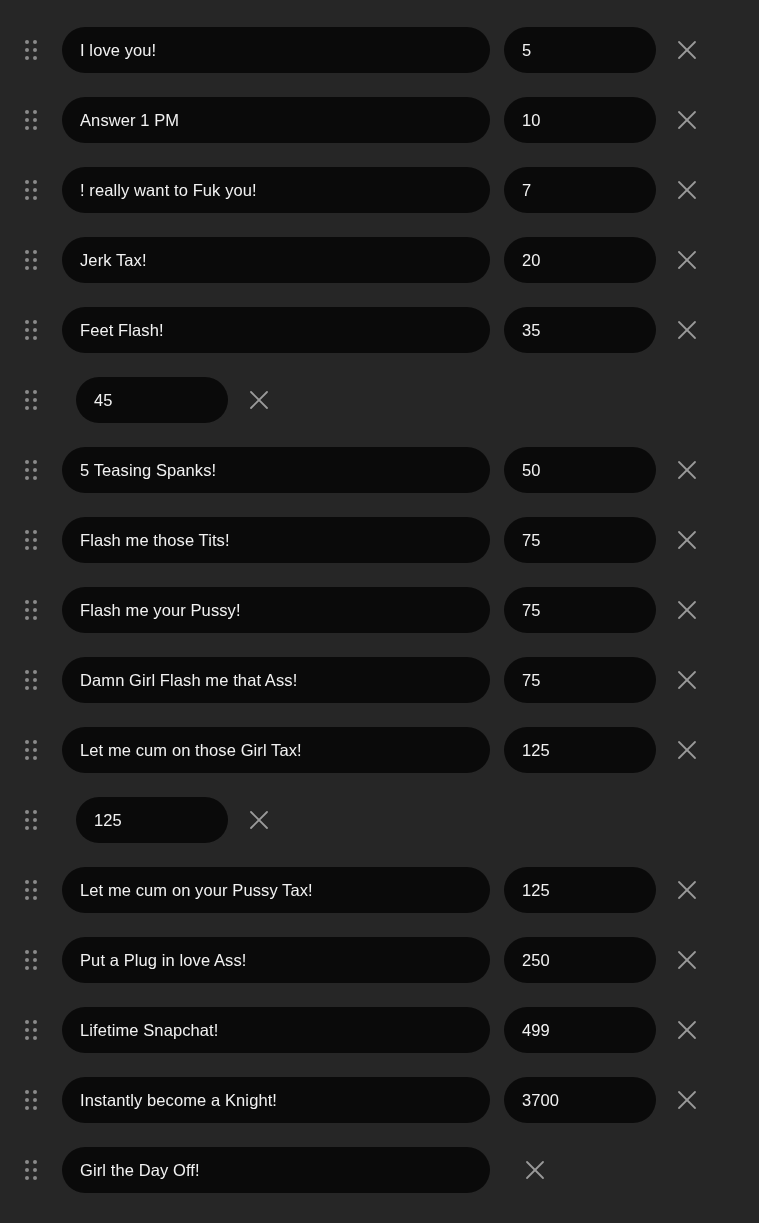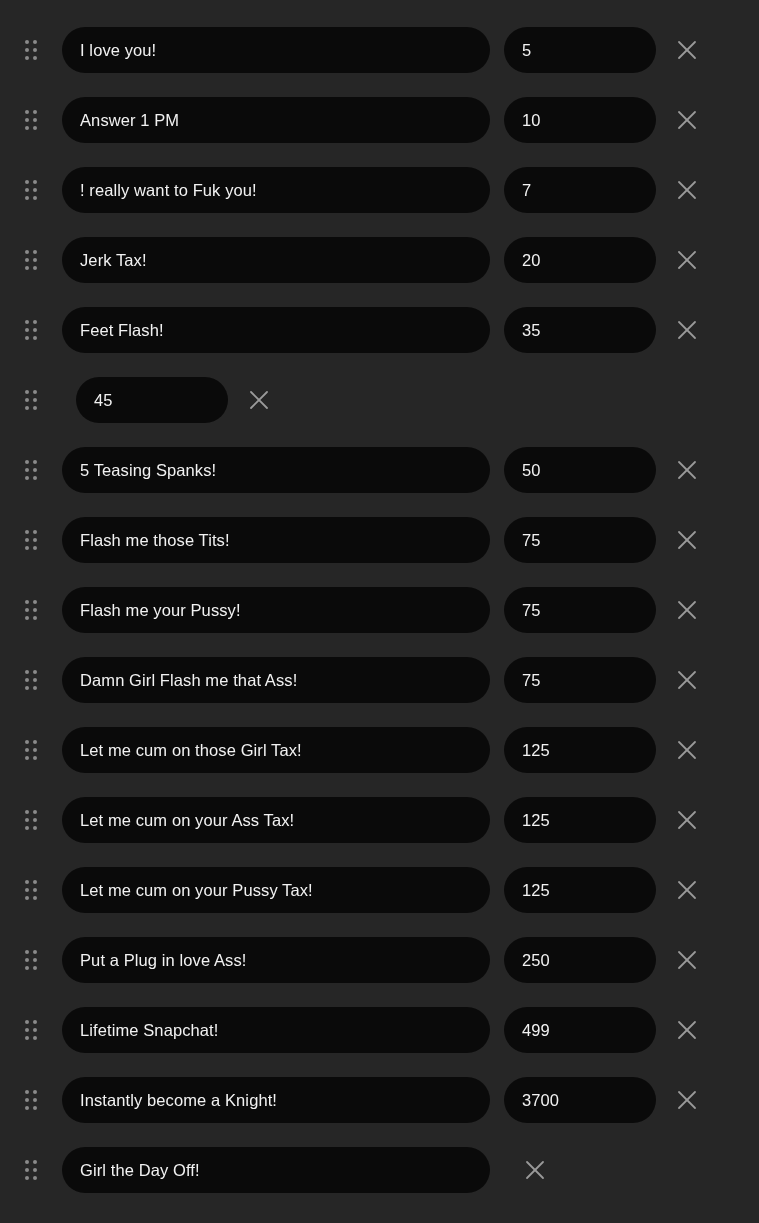--- a/index.html
+++ b/index.html
@@ -376,23 +376,20 @@
     <div class="drag-handle">
       <span class="dots">
         <i></i>
           <i></i>
           <i></i>
           <i></i>
           <i></i>
           <i></i>
       </span>
     </div>
-    <div class="field field-label">
-      <span class="val">Let me cum on your Ass Tax!</span>
-    </div>
     <div class="spacer"></div>
     <div class="field field-price">
       <span class="val">125</span>
     </div>
     <div class="remove">
       <svg width="22" height="22" viewBox="0 0 22 22">
         <line x1="3" y1="3" x2="19" y2="19" stroke="#9a9a9a" stroke-width="1.8" stroke-linecap="round"></line>
         <line x1="19" y1="3" x2="3" y2="19" stroke="#9a9a9a" stroke-width="1.8" stroke-linecap="round"></line>
       </svg>
     </div>

